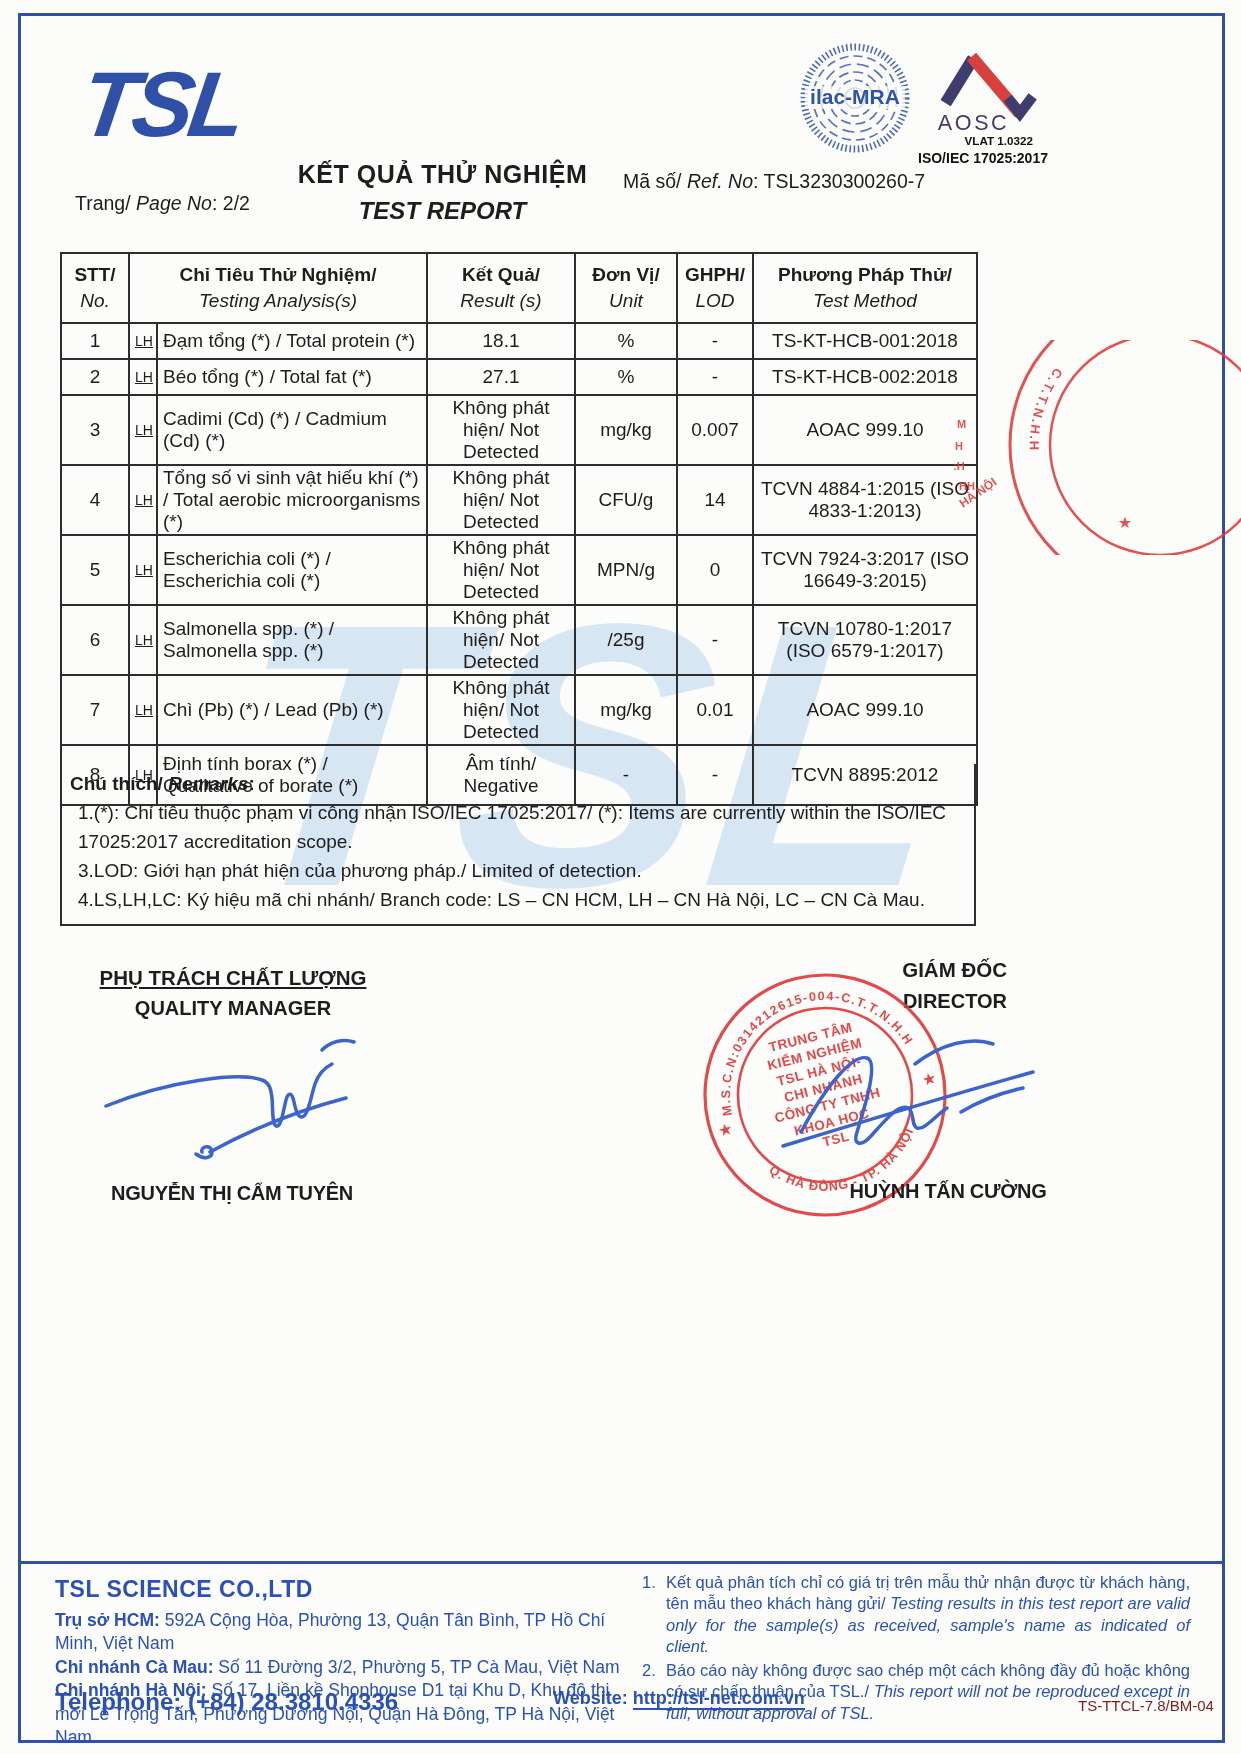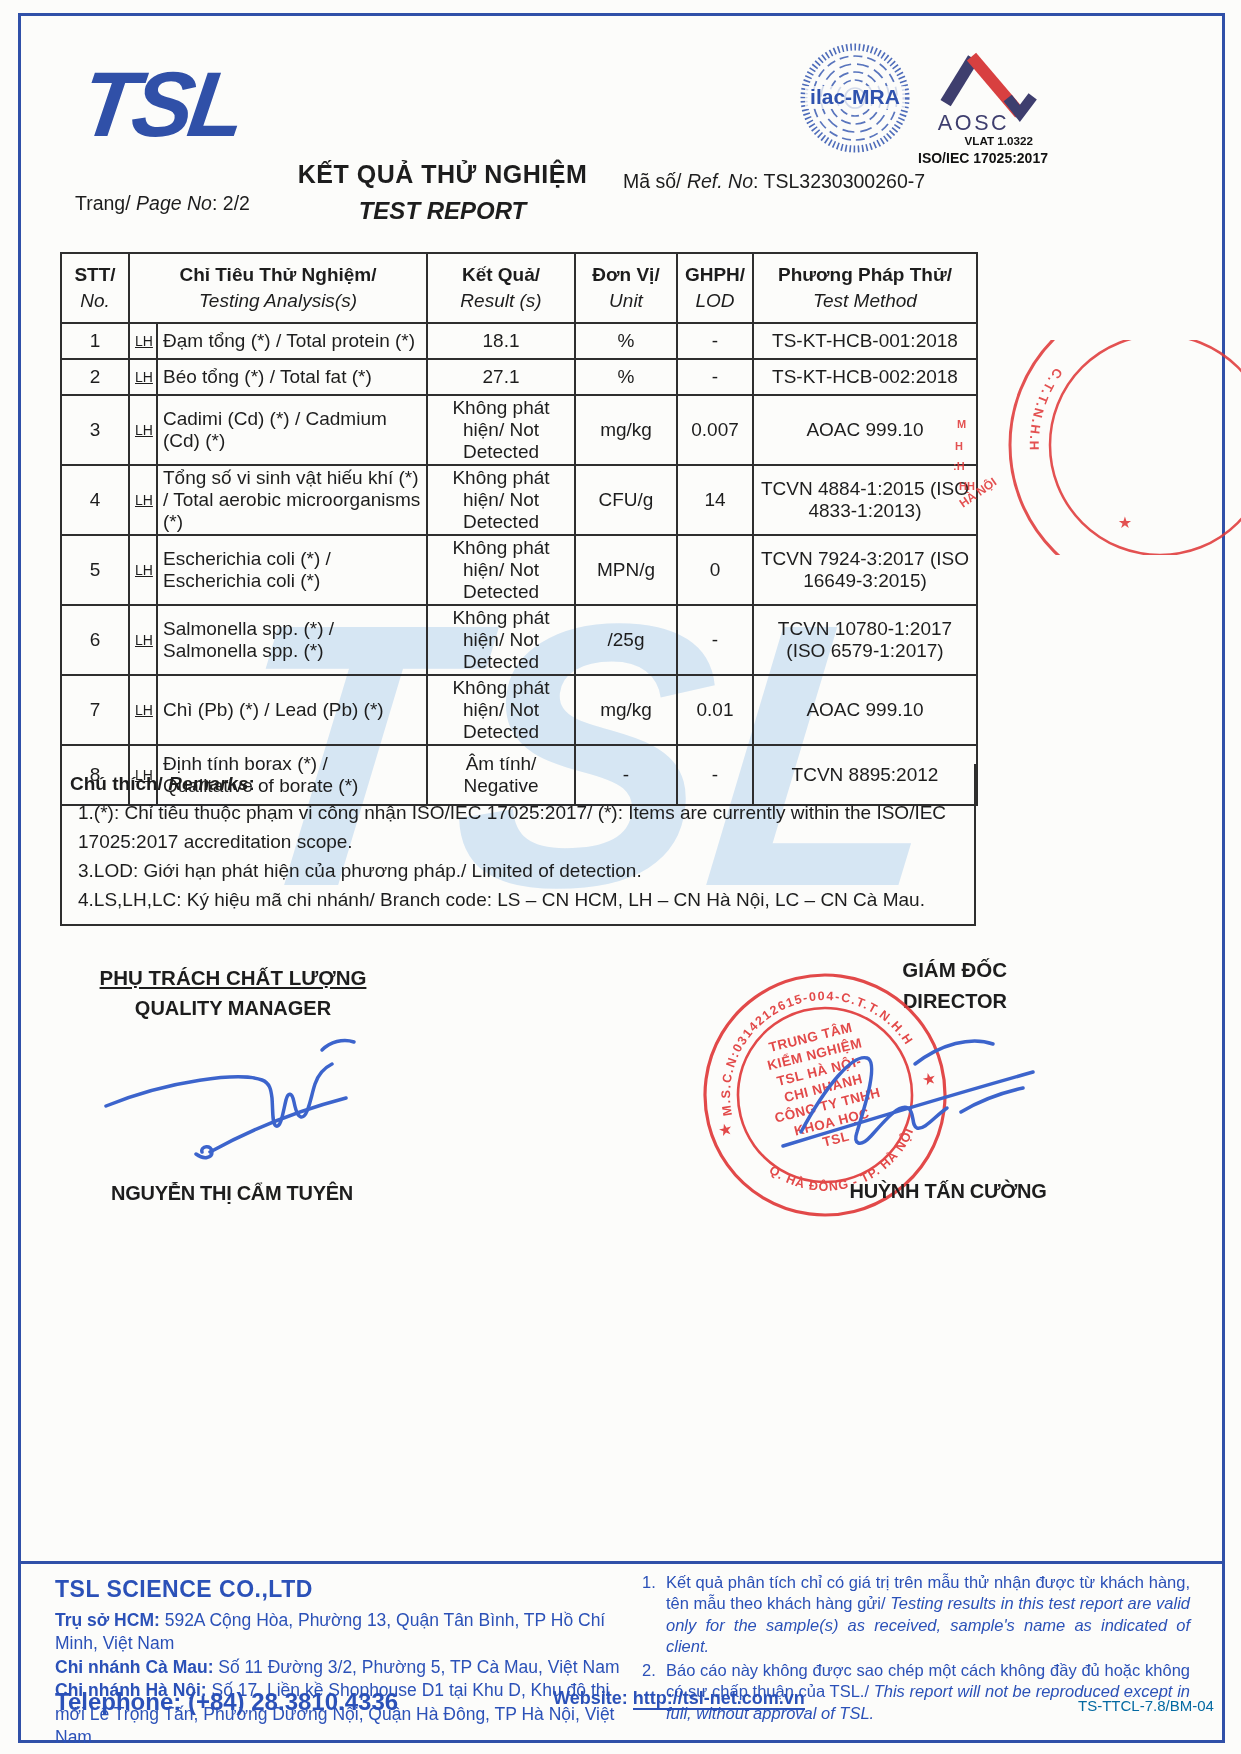--- a/index.html
+++ b/index.html
@@ -90,21 +90,21 @@
   .footer-tel{position:absolute;left:55px;top:1688px;z-index:2;color:#2b51b8;
     font-size:24px;font-weight:bold;}
   .footer-web{position:absolute;left:553px;top:1688px;z-index:2;color:#2b51b8;
     font-size:18px;font-weight:bold;}
   .footer-web .url{border-bottom:2px solid #2b51b8;text-align:right;}
   .footer-right{position:absolute;left:642px;top:1572px;width:548px;z-index:2;color:#2b51b8;
     font-size:16.5px;line-height:1.3;text-align:justify;}
   .note{display:flex;margin-bottom:2px;}
   .note .num{width:24px;flex:none;}
   .note .ntext{flex:1;}
-  .doc-code{position:absolute;left:1078px;top:1697px;z-index:2;color:#0369a1;font-size:15px;text-align:center;}
+  .doc-code{position:absolute;left:1078px;top:1697px;z-index:2;color:#7f1d1d;font-size:15px;text-align:center;}
 </style>
 </head>
 <body>
 
 <div class="page">
   <div class="page-border"></div>
   <div class="watermark">TSL</div>
 
   <div class="logo">TSL</div>
 

